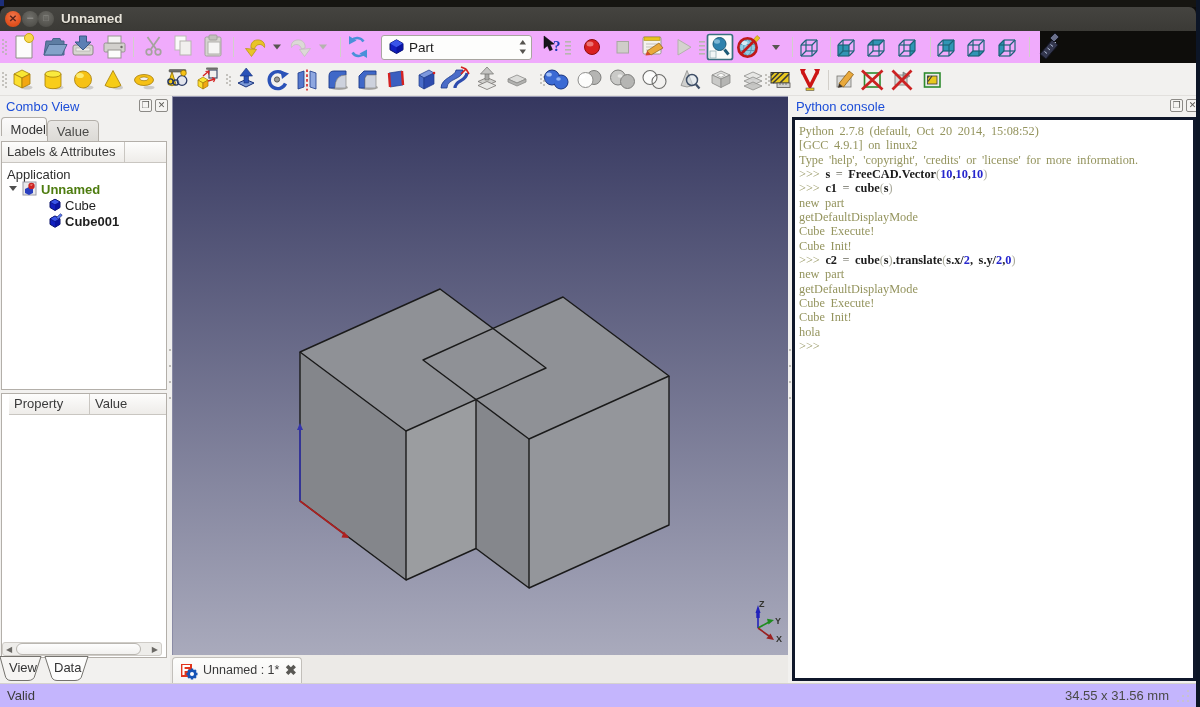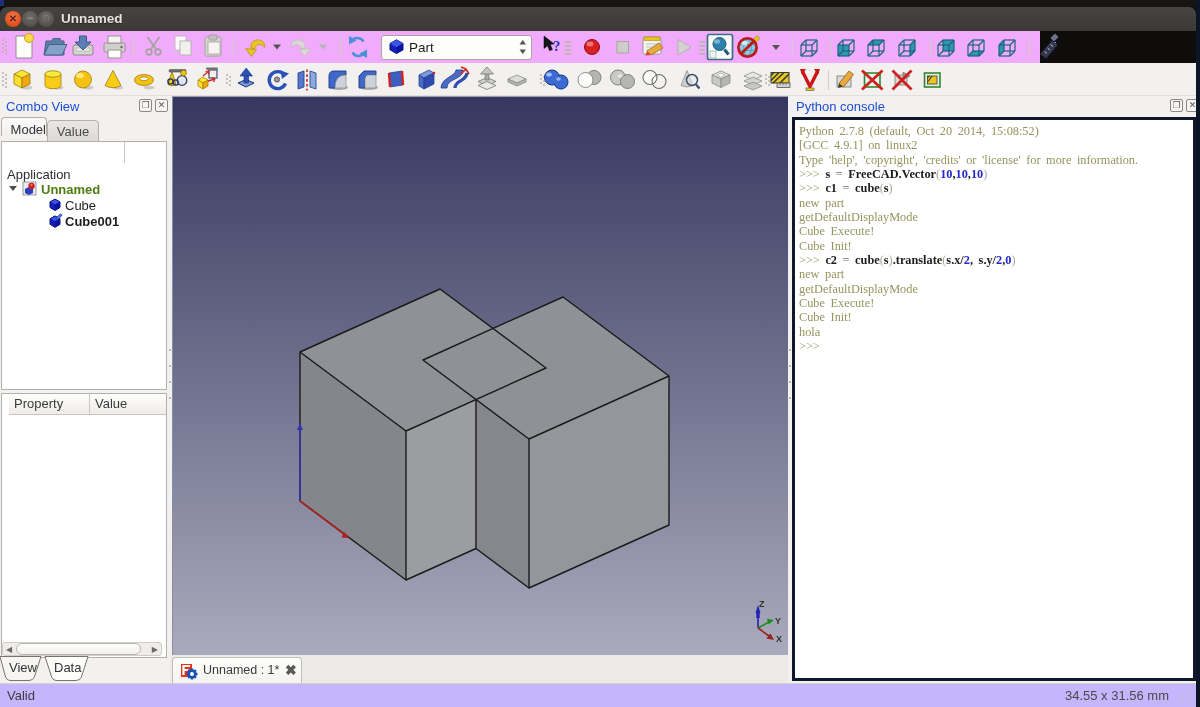--- a/index.html
+++ b/index.html
@@ -569,20 +569,21 @@
         </g>
 </svg></div>
 <div id="main">
   <div id="leftdock">
     <div class="dockhead" style="position:absolute;left:6px;top:3px">Combo View</div>
     <div class="dkbtn" style="left:139px;top:3px">❐</div>
     <div class="dkbtn" style="left:155px;top:3px">✕</div>
     <div id="tab-model">Model</div>
     <div id="tab-tasks">Value</div>
     <div id="treebox">
+      <div id="treehead">Labels &amp; Attributes</div>
       <div style="position:absolute;left:122px;top:0;width:1px;height:21px;background:#c9c6c1"></div>
       <div style="position:absolute;left:5px;top:25px;font-size:13px;color:#2e2e2e">Application</div>
       <div style="position:absolute;left:7px;top:44px;width:0;height:0;border-left:4px solid transparent;border-right:4px solid transparent;border-top:5px solid #4e4e4e"></div>
       <svg style="position:absolute;left:20px;top:39px" width="15" height="15" viewBox="0 0 15 15">
         <rect x="1" y="1" width="13" height="13" fill="#e8e8ea" stroke="#9a9aa6"></rect>
         <path d="M3 8 L7 6 L11 8 L11 12 L7 14 L3 12 Z" fill="#2a3fbf"></path>
         <circle cx="9.5" cy="5" r="3.2" fill="#cc2222"></circle>
         <path d="M7.5 4 A3.2 3.2 0 0 1 11 3.5 L9.5 5 Z" fill="#ee8877"></path>
       </svg>
       <div style="position:absolute;left:39px;top:40px;font-size:13px;font-weight:bold;color:#4d7c0f">Unnamed</div>

